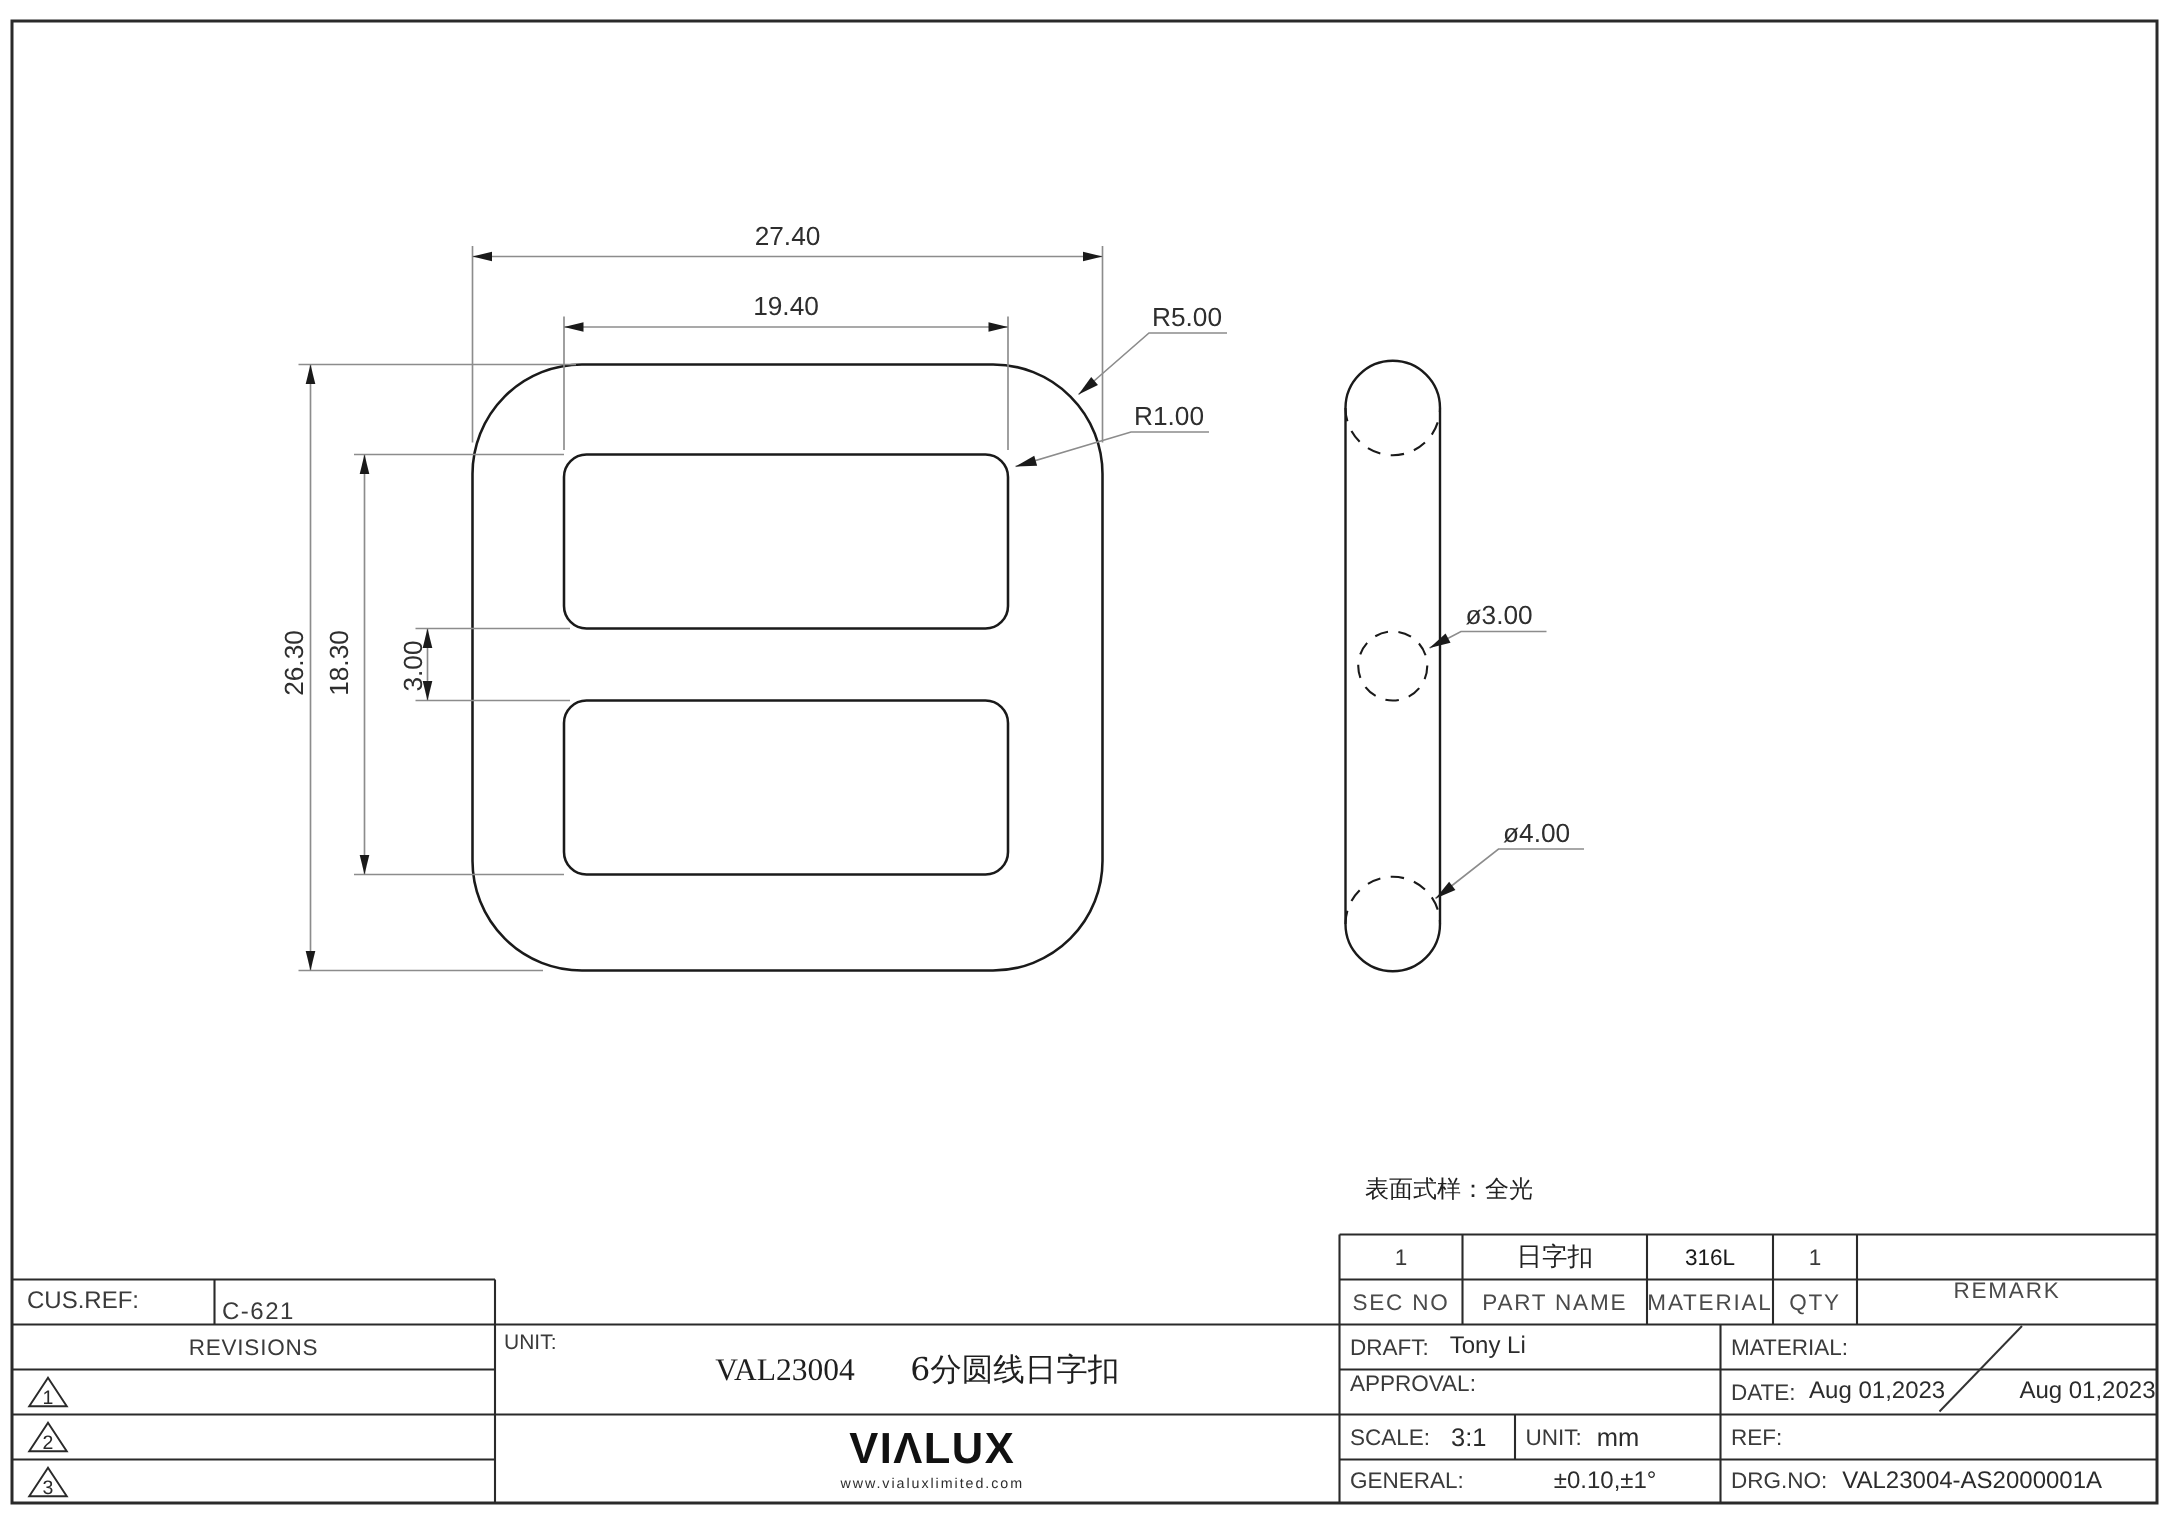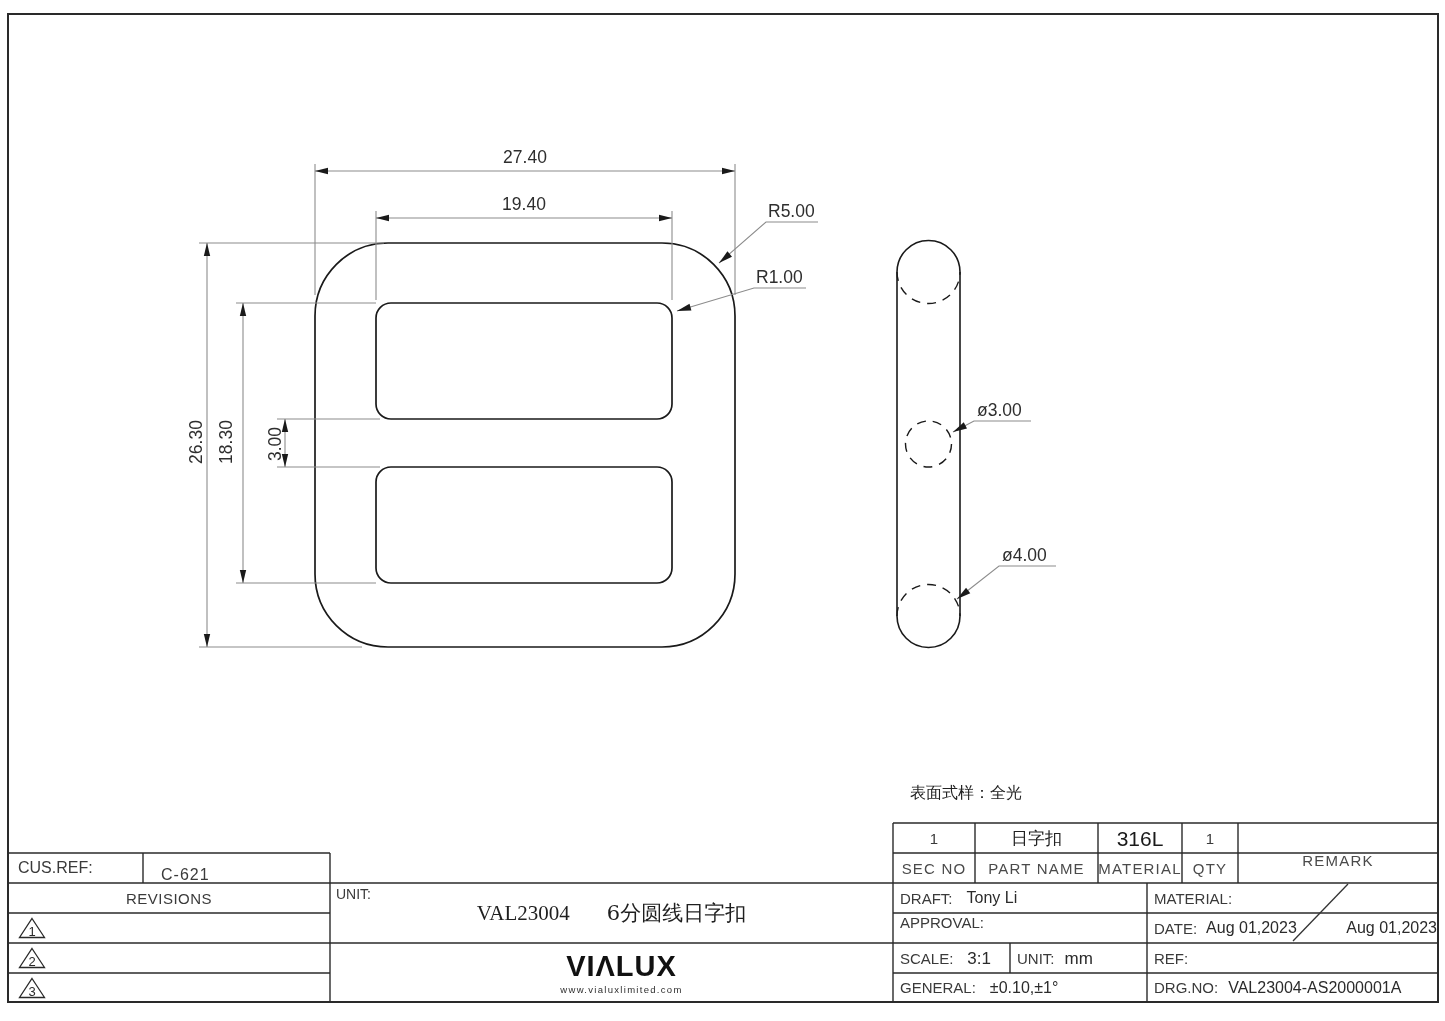--- a/index.html
+++ b/index.html
@@ -118,31 +118,31 @@
       <line x1="1010" y1="943" x2="1010" y2="973"></line>
     </g>
 
     <line x1="1293" y1="941" x2="1348" y2="884" stroke="#333" stroke-width="1.3"></line>
   </svg>
 
   <div class="t cjk" style="left:910px;top:782px;width:240px;height:22px;font-size:16px;color:#222;text-align:right;">表面式样：全光</div>
 
   <div class="t c" style="left:893px;top:823px;width:82px;height:30px;">1</div>
   <div class="t c cjk" style="left:975px;top:823px;width:123px;height:30px;font-size:17px;color:#222;">日字扣</div>
-  <div class="t c" style="left:1098px;top:823px;width:84px;height:30px;font-size:21px;color:#1a1a1a;">316L</div>
+  <div class="t c" style="left:1098px;top:823px;width:84px;height:30px;font-size:15px;color:#1a1a1a;">316L</div>
   <div class="t c" style="left:1182px;top:823px;width:56px;height:30px;">1</div>
 
   <div class="t c hdr" style="left:893px;top:853px;width:82px;height:30px;">SEC NO</div>
   <div class="t c hdr" style="left:975px;top:853px;width:123px;height:30px;">PART NAME</div>
   <div class="t c hdr" style="left:1098px;top:853px;width:84px;height:30px;">MATERIAL</div>
   <div class="t c hdr" style="left:1182px;top:853px;width:56px;height:30px;">QTY</div>
   <div class="t c hdr" style="left:1238px;top:853px;width:200px;height:15px;">REMARK</div>
 
   <div class="t" style="left:8px;top:853px;width:135px;height:30px;padding-left:10px;font-size:16px;">CUS.REF:</div>
-  <div class="t" style="left:143px;top:853px;width:187px;height:44px;padding-left:18px;font-size:16px;letter-spacing:1px;">C-621</div>
+  <div class="t" style="left:143px;top:853px;width:187px;height:44px;padding-left:5px;font-size:16px;letter-spacing:1px;">C-621</div>
   <div class="t c" style="left:8px;top:883px;width:322px;height:30px;letter-spacing:0.5px;">REVISIONS</div>
 
   <div class="rev-marker" style="left:18px;top:916px;">
     <svg width="28" height="24">
         <polygon points="14,2.5 26.5,21.5 1.5,21.5" fill="none" stroke="#2a2a2a" stroke-width="1.3"></polygon>
       </svg>
     <span>1</span>
   </div>
   <div class="rev-marker" style="left:18px;top:946px;">
     <svg width="28" height="24">
@@ -176,21 +176,21 @@
     <span>APPROVAL:</span>
   </div>
   <div class="t" style="left:893px;top:943px;width:117px;height:30px;padding-left:7px;">
     <span class="lbl">SCALE:</span>
     <span class="val" style="font-size:17px;">3:1</span>
   </div>
   <div class="t" style="left:1010px;top:943px;width:137px;height:30px;padding-left:7px;">
     <span class="lbl" style="margin-right:10px;">UNIT:</span>
     <span class="val" style="font-size:17px;">mm</span>
   </div>
-  <div class="t" style="left:893px;top:973px;width:254px;height:29px;padding-left:7px;">
+  <div class="t" style="left:893px;top:973px;width:254px;height:29px;padding-left:7px;gap:46px;">
     <span class="lbl">GENERAL:</span>
     <span class="val">±0.10,±1°</span>
   </div>
 
   <div class="t" style="left:1147px;top:883px;width:291px;height:30px;padding-left:7px;">
     <span>MATERIAL:</span>
   </div>
   <div class="t" style="left:1147px;top:913px;width:291px;height:30px;padding-left:7px;">
     <span>DATE:</span>
     <span class="val" style="margin-left:9px;">Aug 01,2023</span>

